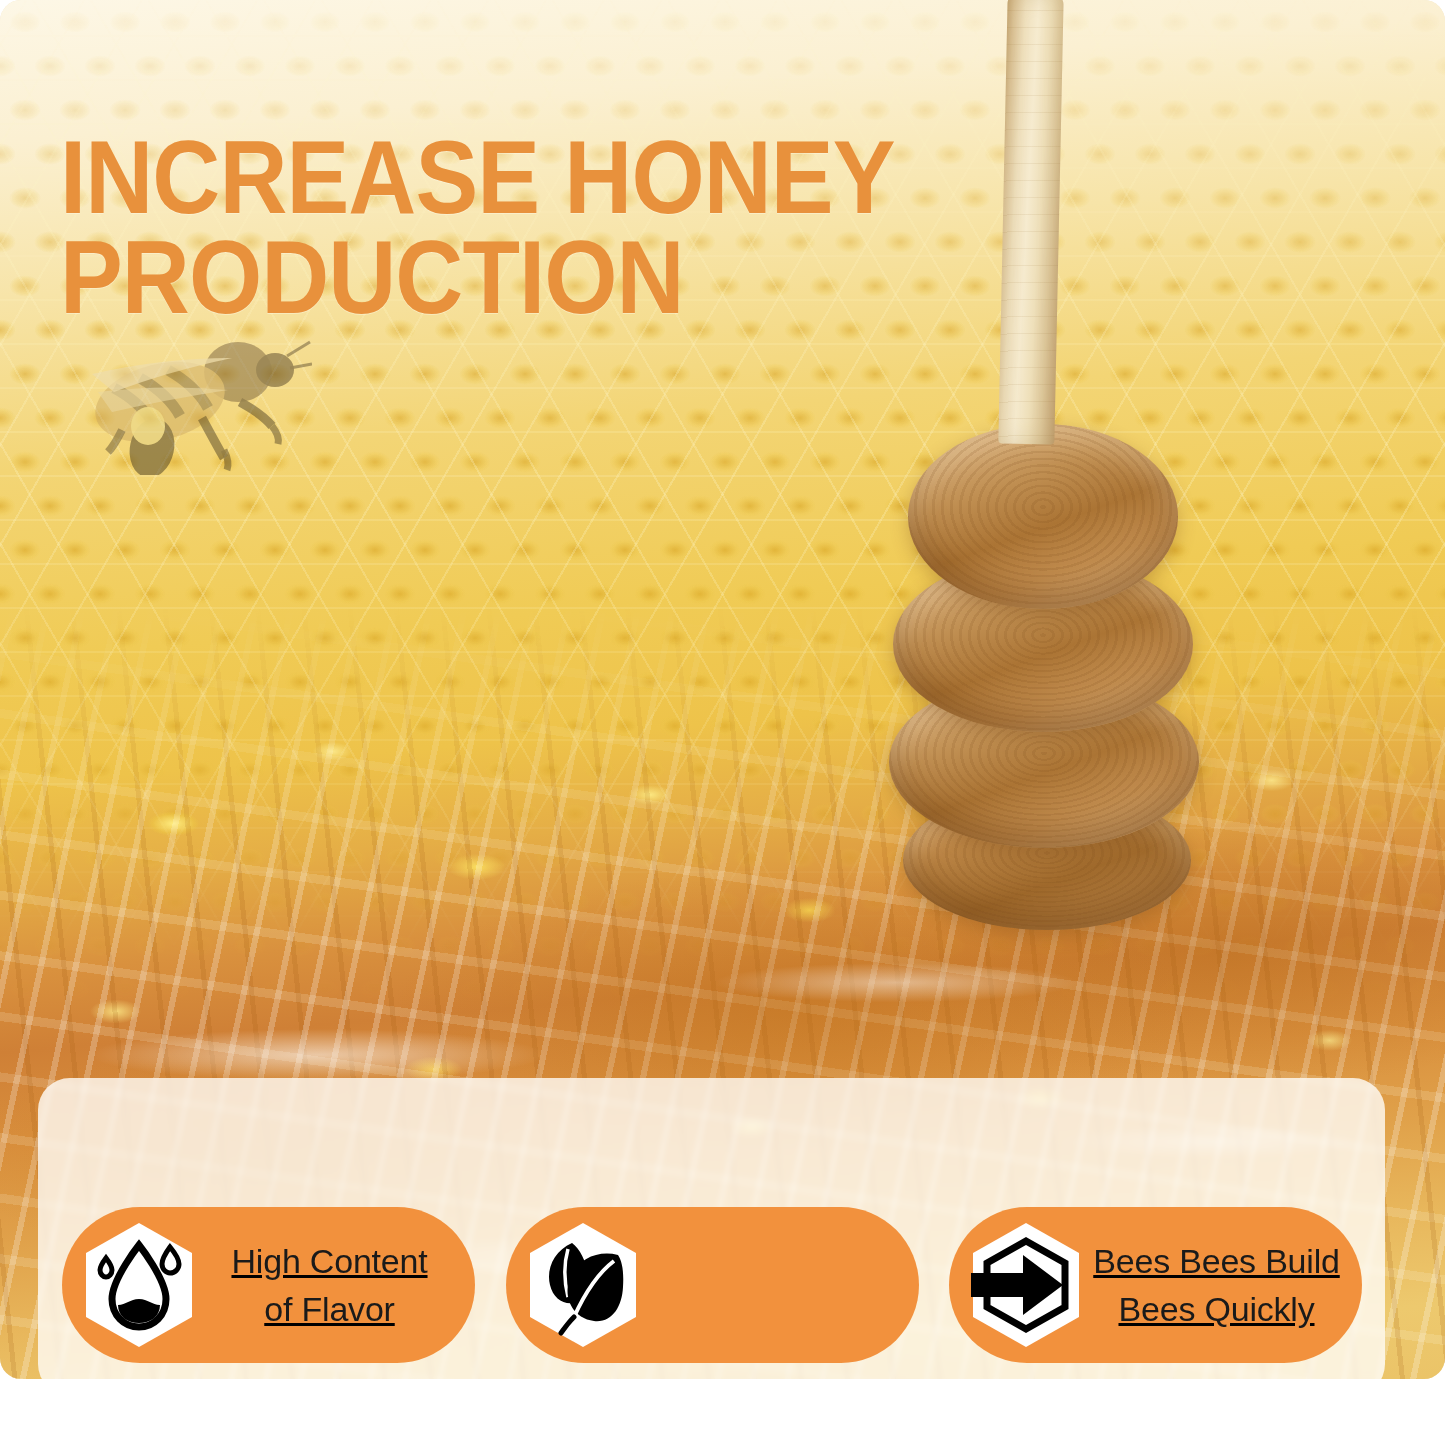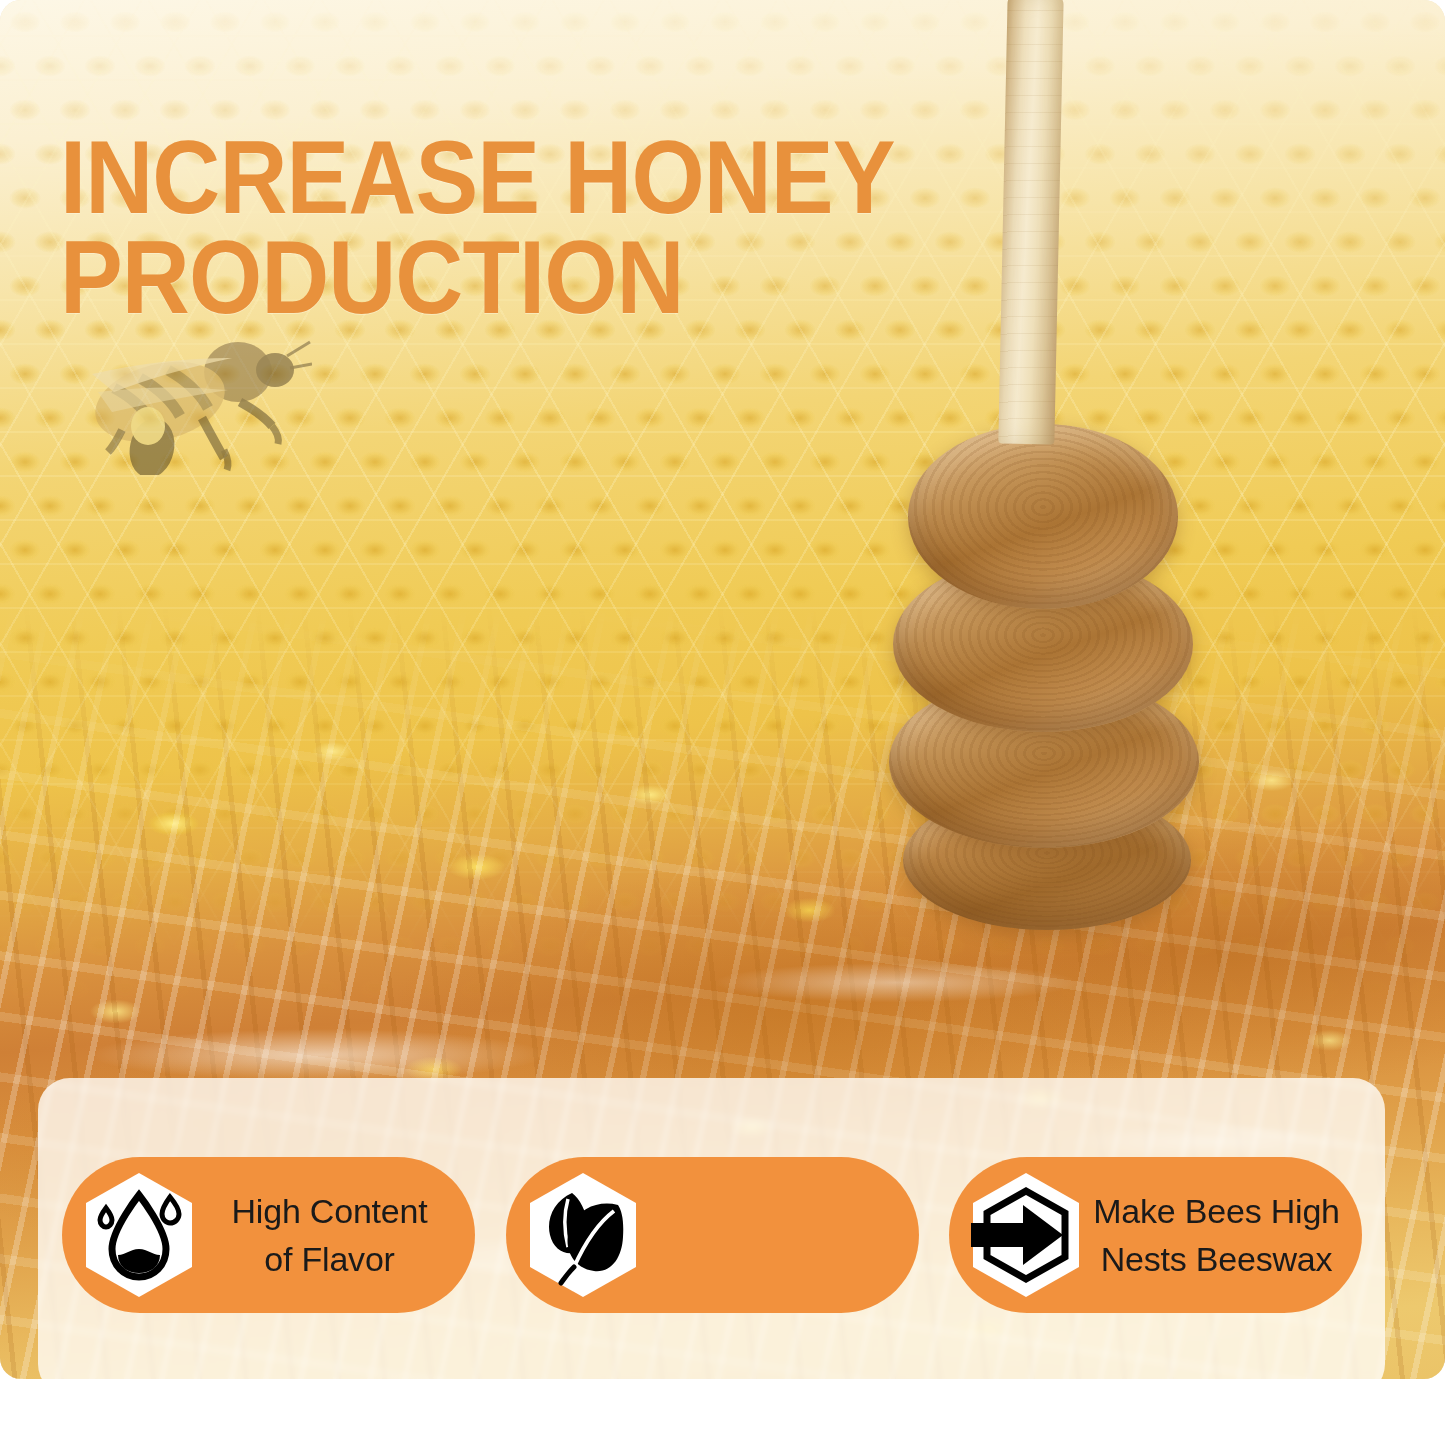--- a/index.html
+++ b/index.html
@@ -169,23 +169,23 @@
   
   .panel{
     position:absolute;left:38px;top:1078px;
     width:1347px;height:318px;
     background:rgba(255,253,247,.80);
     border-radius:32px;
     backdrop-filter:blur(2px);
   }
 
   .badges{
-    position:absolute;left:62px;top:1157px;
+    position:absolute;left:62px;top:1207px;
     width:1300px;height:156px;
-    display:flex;justify-content:space-between;align-items:flex-start;
+    display:flex;justify-content:space-between;align-items:flex-start;text-decoration:underline;
   }
   .badge{
     position:relative;
     width:413px;height:156px;
     background:#F2913D;
     border-radius:78px;
     display:flex;align-items:center;
     box-sizing:border-box;
     padding-left:18px;
   }
@@ -290,19 +290,19 @@
 
     <div class="badge">
       <div class="hexwrap">
         <svg width="118" height="132" viewBox="0 0 118 132">
           <polygon points="59,4 112,34 112,98 59,128 6,98 6,34" fill="#ffffff"></polygon>
           <polygon points="59,22 98,44 98,88 59,110 20,88 20,44" fill="none" stroke="#000" stroke-width="7"></polygon>
           <path d="M4 54 L56 54 L56 36 L96 66 L56 96 L56 78 L4 78 Z" fill="#000"></path>
         </svg>
       </div>
       <div class="badge-text">
-        <span class="ln">Make Bees High</span>
-        <span class="ln">Nests Beeswax</span>
+        <span class="ln">Bees Bees Build</span>
+        <span class="ln">Bees Quickly</span>
       </div>
     </div>
 
   </div>
 </div>
 
 </body></html>

